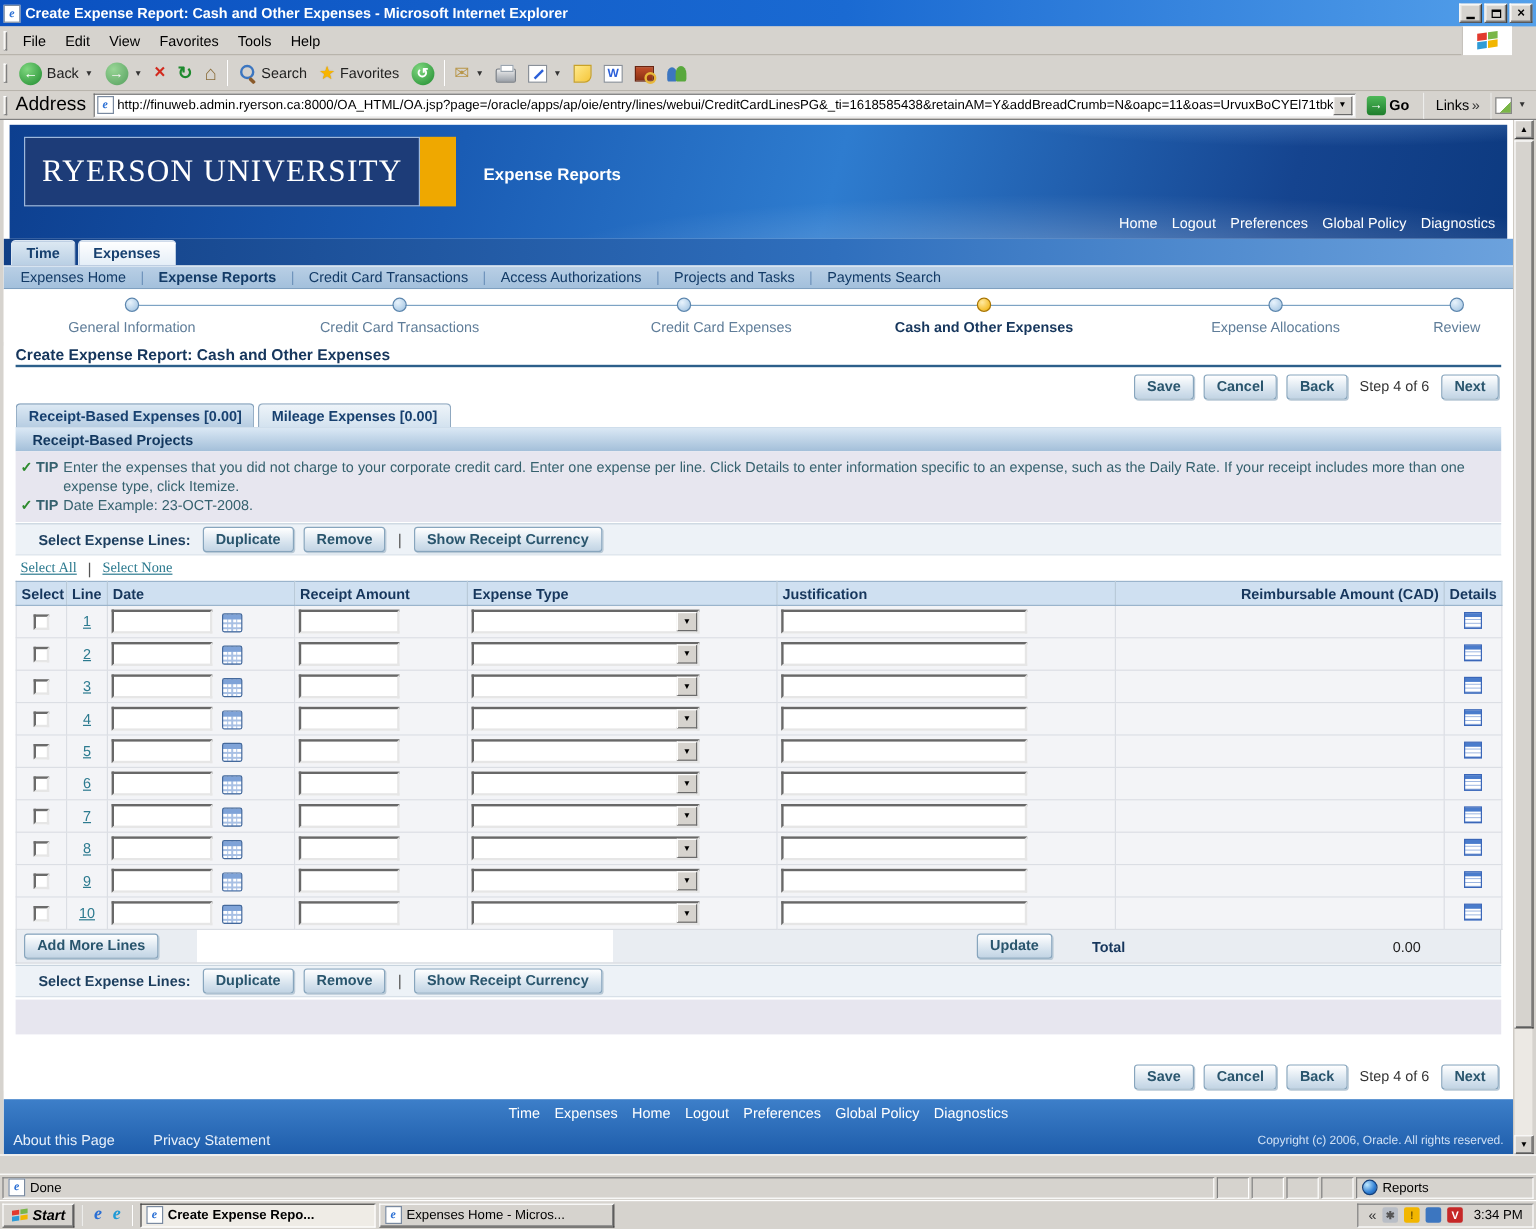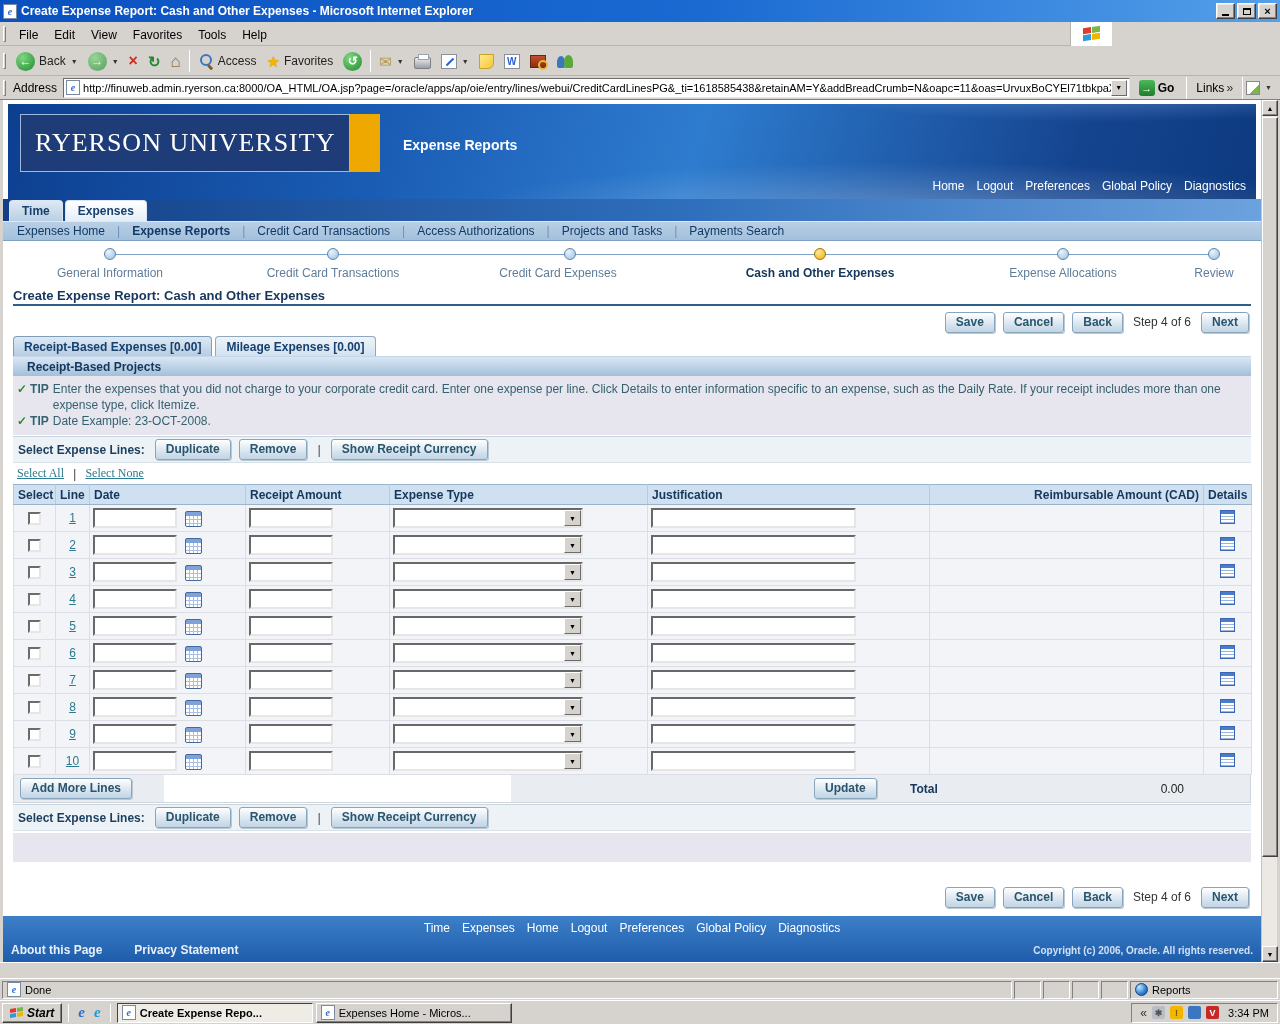--- a/index.html
+++ b/index.html
@@ -15,21 +15,21 @@
   .win-btns{display:flex;gap:2px;}
   .wbtn{width:19px;height:16px;background:#d6d3ce;border:1px solid;border-color:#fff #404040 #404040 #fff;
     box-shadow:inset -1px -1px 0 #808080,inset 1px 1px 0 #ece9e4;display:flex;align-items:center;justify-content:center;
     color:#000;font-size:11px;font-weight:700;}
   .glyph-min{width:7px;height:2px;background:#000;margin-top:8px;}
   .glyph-restore{width:8px;height:7px;border:1px solid #000;border-top:2px solid #000;position:relative;}
   .pageicon{width:14px;height:15px;background:#fff;border:1px solid #7a8aa0;display:inline-flex;
     align-items:center;justify-content:center;font-size:10px;color:#2a6fd4;font-weight:700;font-style:italic;
     font-family:"Liberation Serif",serif;flex:none;}
 
-  .menubar{position:absolute;left:0;top:22px;width:1112px;height:24px;background:#d6d3ce;
+  .menubar{position:absolute;left:0;top:22px;width:1260px;height:24px;background:#d6d3ce;
     border-bottom:1px solid #b8b4ac;display:flex;align-items:center;}
   .grip{width:3px;height:16px;border:1px solid;border-color:#fff #808080 #808080 #fff;margin:0 5px 0 3px;flex:none;}
   .menu-item{font-size:12px;color:#000;padding:3px 8px;}
   .flagbox{margin-left:auto;width:42px;height:24px;background:#fff;border-left:1px solid #b8b4ac;
     display:flex;align-items:center;justify-content:center;}
   .flag{display:inline-grid;grid-template-columns:8px 8px;grid-template-rows:6px 6px;gap:1px;transform:skewY(-8deg);}
   .flag i{display:block;}
   .fr{background:#e23a2e;} .fg{background:#7ab648;} .fb{background:#2f9bd6;} .fy{background:#f2b600;}
 
   .toolbar{position:absolute;left:0;top:47px;width:1280px;height:29px;background:#d6d3ce;
@@ -60,21 +60,21 @@
     font-weight:700;font-size:10px;text-align:center;line-height:13px;flex:none;}
   .ic-research{width:16px;height:13px;background:linear-gradient(#c24f2a,#8a2f12);border:1px solid #6a2410;
     display:inline-block;position:relative;flex:none;}
   .ic-research::after{content:"";position:absolute;right:-3px;bottom:-3px;width:6px;height:6px;border:2px solid #e8b83a;border-radius:50%;}
   .ic-msn{width:18px;height:15px;display:inline-block;position:relative;flex:none;}
   .ic-msn::before{content:"";position:absolute;left:1px;top:2px;width:8px;height:12px;background:#3c76c0;border-radius:50% 50% 20% 20%;}
   .ic-msn::after{content:"";position:absolute;left:8px;top:1px;width:9px;height:13px;background:#58a83c;border-radius:50% 50% 20% 20%;}
 
   .addressbar{position:absolute;left:0;top:76px;width:1280px;height:24px;background:#d6d3ce;
     border-bottom:1px solid #808080;display:flex;align-items:center;}
-  .addr-label{font-size:12px;color:#000;margin:0 6px 0 2px;}
+  .addr-label{font-size:16px;color:#000;margin:0 6px 0 2px;}
   .addr-field{flex:1;height:20px;background:#fff;border:1px solid;border-color:#6b6b6b #e6e6e6 #e6e6e6 #6b6b6b;
     display:flex;align-items:center;padding:0 2px;overflow:hidden;}
   .addr-url{font-size:11px;color:#000;white-space:nowrap;overflow:hidden;flex:1;margin-left:3px;}
   .addr-drop{width:16px;height:16px;background:#d6d3ce;border:1px solid;border-color:#fff #6b6b6b #6b6b6b #fff;
     display:flex;align-items:center;justify-content:center;font-size:7px;flex:none;}
   .go-btn{display:inline-flex;align-items:center;gap:3px;height:20px;padding:0 6px;margin:0 3px;font-size:12px;font-weight:700;}
   .go-sq{width:16px;height:16px;background:linear-gradient(#4db858,#1f7d2c);border-radius:3px;color:#fff;
     display:inline-flex;align-items:center;justify-content:center;font-size:11px;font-weight:700;}
   .links-lbl{font-size:12px;margin:0 2px 0 6px;}
   .links-chv{font-size:12px;color:#333;margin-right:6px;}
@@ -141,21 +141,21 @@
   .sec-header{height:20px;background:linear-gradient(#d9e7f4,#a3bfd9);border-top:1px solid #c4d6e8;
     font-size:12px;font-weight:700;color:#12375e;line-height:20px;padding-left:14px;}
 
   .tips{background:#e7e6ef;height:59px;padding:5px 4px 0;font-size:12px;color:#35616e;}
   .tip-row{display:flex;align-items:flex-start;line-height:16px;}
   .tip-check{color:#2e8b2e;font-weight:700;margin-right:3px;flex:none;}
   .tip-label{font-weight:700;margin-right:4px;flex:none;}
   .tip-text{flex:1;}
 
   .sel-bar{height:27px;background:#edf2f7;border-top:1px solid #c8d4de;border-bottom:1px solid #d8e0e8;
-    display:flex;align-items:center;gap:8px;padding-left:5px;margin-top:1px;}
+    display:flex;align-items:center;gap:8px;padding-left:19px;margin-top:1px;}
   .sel-label{font-size:12px;font-weight:700;color:#1c3e5e;margin-right:2px;}
   .bar-sep{color:#555;font-size:13px;margin:0 2px;}
 
   .selall-row{height:21px;display:flex;align-items:center;gap:7px;padding-left:4px;font-size:12px;background:#fff;}
   .tlink{color:#2c7a8f;text-decoration:underline;cursor:pointer;font-family:Liberation Serif, serif;}
 
   table.exp{border-collapse:collapse;table-layout:fixed;width:1238px;font-size:12px;}
   table.exp th{height:20px;background:#cfe0f1;color:#16365c;font-weight:700;text-align:left;
     padding:0 4px;border:1px solid #b9cad9;border-top:1px solid #9ab4cc;border-bottom:1px solid #9ab4cc;}
   table.exp th.r{text-align:right;}
@@ -183,21 +183,21 @@
     background:linear-gradient(90deg,#e9edf2 0 150px,#ffffff 150px 497px,#e9edf2 497px 100%);
     border:1px solid #d0d5db;border-top:none;}
   .upd-btn{position:absolute;left:800px;}
   .total-label{position:absolute;left:896px;font-size:12px;font-weight:700;color:#16365c;}
   .total-value{position:absolute;right:66px;font-size:12px;color:#222;}
   .lav-block{height:29px;background:#e7e6ef;margin-top:2px;}
 
   .footer{margin-top:7px;height:46px;background:linear-gradient(#3d7fc9,#1e5dab);position:relative;}
   .f-links{display:flex;justify-content:center;gap:12px;padding-top:5px;}
   .f-link{color:#fff;font-size:12px;cursor:pointer;}
-  .f-row2{position:absolute;left:0;right:0;bottom:5px;display:flex;align-items:center;padding:0 8px;font-weight:bold;}
+  .f-row2{position:absolute;left:0;right:0;bottom:5px;display:flex;align-items:center;padding:0 8px;}
   .f-left{color:#e8f0fa;font-size:12px;cursor:pointer;margin-right:32px;}
   .f-copy{margin-left:auto;color:#cfe0f5;font-size:10px;}
 
   
   .statusbar{position:absolute;left:0;top:978px;width:1280px;height:22px;background:#d6d3ce;
     border-top:1px solid #fff;display:flex;align-items:center;padding:2px;gap:2px;}
   .pane{height:18px;border:1px solid;border-color:#808080 #fff #fff #808080;display:flex;align-items:center;
     padding:0 4px;font-size:11px;gap:4px;}
   .pane.grow{flex:1;}
   .pane.sm{width:27px;}
@@ -271,21 +271,21 @@
       </span>
     <span class="tbtn">
         <span class="ic-refresh">↻</span>
       </span>
     <span class="tbtn">
         <span class="ic-home">⌂</span>
       </span>
     <span class="tsep"></span>
     <span class="tbtn">
       <span class="ic-search"></span>
-      <span>Access</span>
+      <span>Search</span>
     </span>
     <span class="tbtn">
       <span class="ic-star">★</span>
       <span>Favorites</span>
     </span>
     <span class="tbtn">
         <span class="gcirc">↺</span>
       </span>
     <span class="tsep"></span>
     <span class="tbtn">
@@ -369,21 +369,21 @@
           <a class="sn-item">Payments Search</a>
         </div>
 
       <div class="train" id="train">
         <div class="train-line"></div>
       <span class="train-circle" style="left: 107px;"></span>
           <span class="train-label" style="left: 107px;">General Information</span>
           <span class="train-circle" style="left: 330px;"></span>
           <span class="train-label" style="left: 330px;">Credit Card Transactions</span>
           <span class="train-circle" style="left: 567px;"></span>
-          <span class="train-label" style="left: 555px;">Credit Card Expenses</span>
+          <span class="train-label" style="left: 598px;">Credit Card Expenses</span>
           <span class="train-circle current" style="left: 817px;"></span>
           <span class="train-label current" style="left: 817px;">Cash and Other Expenses</span>
           <span class="train-circle" style="left: 1060px;"></span>
           <span class="train-label" style="left: 1060px;">Expense Allocations</span>
           <span class="train-circle" style="left: 1211px;"></span>
           <span class="train-label" style="left: 1211px;">Review</span>
         </div>
 
       <div class="content">
         <div class="page-title">Create Expense Report: Cash and Other Expenses</div>

